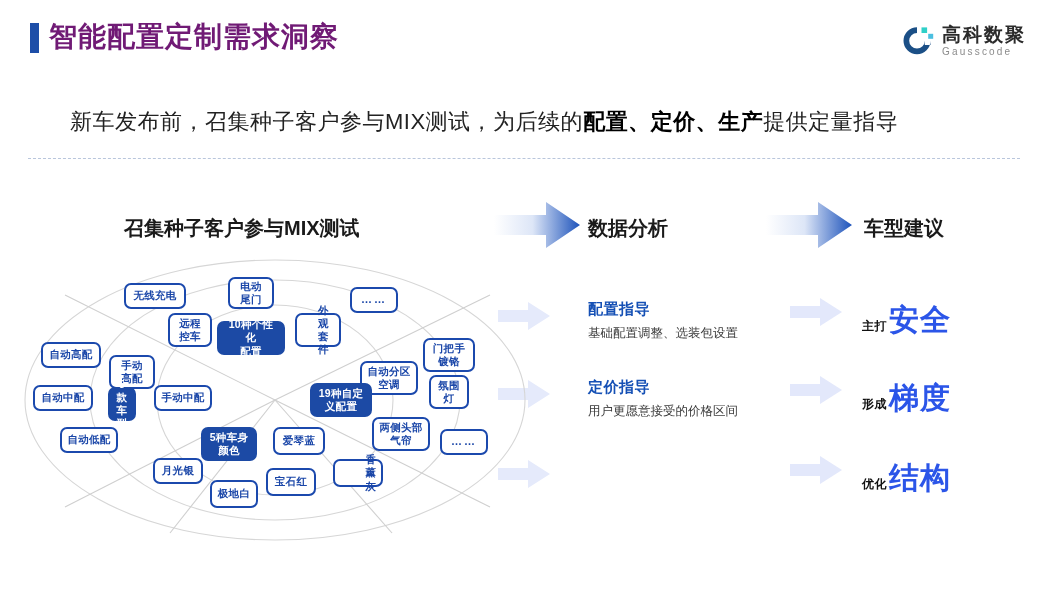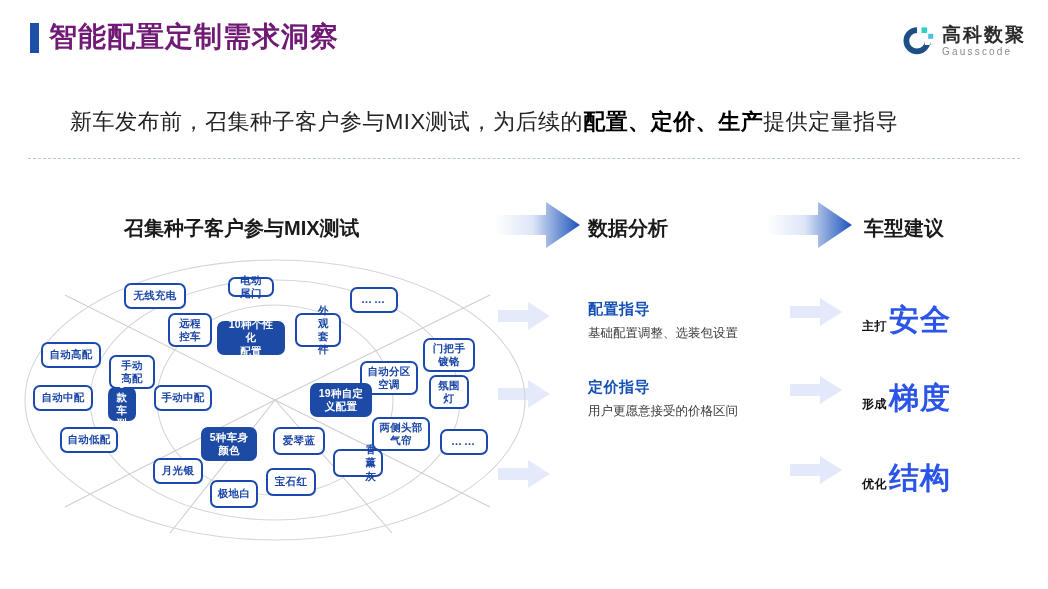--- a/index.html
+++ b/index.html
@@ -196,21 +196,21 @@
         <line x1="255" y1="145" x2="45" y2="252"></line>
         <line x1="255" y1="145" x2="470" y2="252"></line>
         <line x1="255" y1="145" x2="150" y2="278"></line>
         <line x1="255" y1="145" x2="372" y2="278"></line>
       </g>
     </svg>
 
   <div class="pill" style="left: 104px; top: 28px; width: 62px; height: 26px; flex-direction: column;">
         <div>无线充电</div>
       </div>
-      <div class="pill" style="left: 208px; top: 22px; width: 46px; height: 20px; flex-direction: column;">
+      <div class="pill" style="left: 208px; top: 22px; width: 46px; height: 32px; flex-direction: column;">
         <div>电动</div>
         <div>尾门</div>
       </div>
       <div class="pill ell" style="left: 330px; top: 32px; width: 48px; height: 26px; flex-direction: column;">
         <div>……</div>
       </div>
       <div class="pill" style="left: 148px; top: 58px; width: 44px; height: 34px; flex-direction: column;">
         <div>远程</div>
         <div>控车</div>
       </div>
@@ -268,21 +268,21 @@
       <div class="pill solid" style="left: 181px; top: 172px; width: 56px; height: 34px; flex-direction: column;">
         <div>5种车身</div>
         <div>颜色</div>
       </div>
       <div class="pill" style="left: 253px; top: 172px; width: 52px; height: 28px; flex-direction: column;">
         <div>爱琴蓝</div>
       </div>
       <div class="pill" style="left: 133px; top: 203px; width: 50px; height: 26px; flex-direction: column;">
         <div>月光银</div>
       </div>
-      <div class="pill" style="left: 313px; top: 194px; width: 50px; height: 28px; flex-direction: column; padding-left: 31px;">
+      <div class="pill" style="left: 313px; top: 204px; width: 50px; height: 28px; flex-direction: column; padding-left: 31px;">
         <div>香薰灰</div>
       </div>
       <div class="pill" style="left: 246px; top: 213px; width: 50px; height: 28px; flex-direction: column;">
         <div>宝石红</div>
       </div>
       <div class="pill" style="left: 190px; top: 225px; width: 48px; height: 28px; flex-direction: column;">
         <div>极地白</div>
       </div>
     </div>
 

